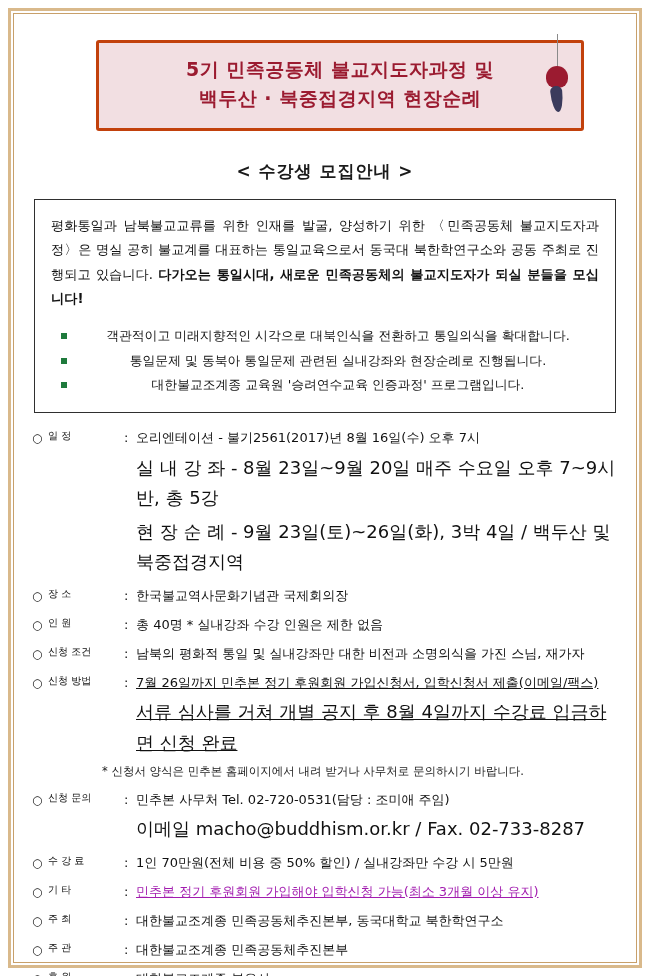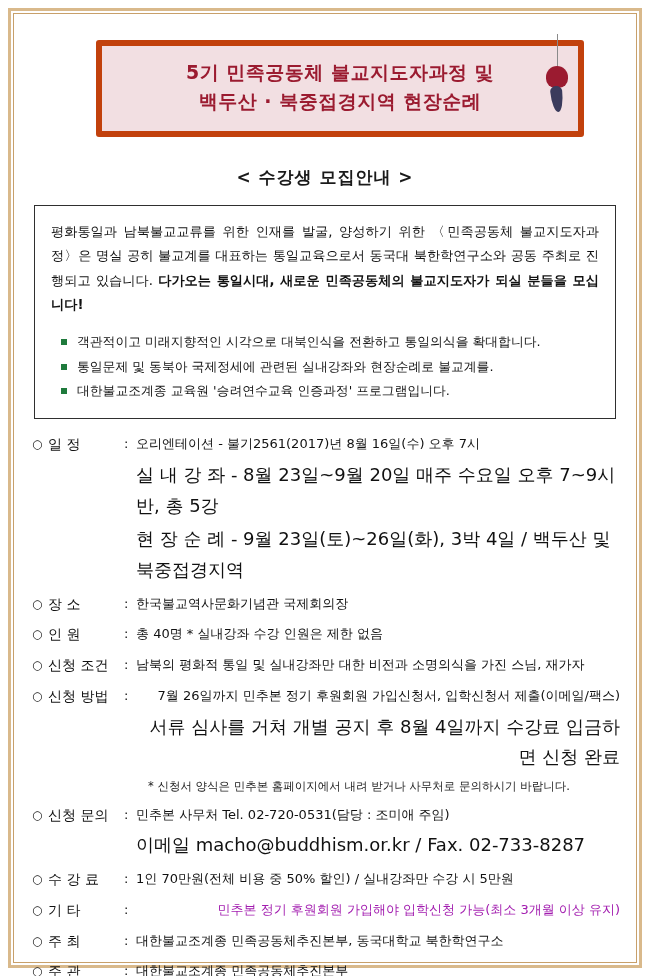--- a/index.html
+++ b/index.html
@@ -34,21 +34,21 @@
   .content {
     position: absolute;
     left: 26px; top: 22px; right: 26px; bottom: 20px;
     box-sizing: border-box;
   }
 
   
   .title-banner {
     margin: 18px 40px 0 70px;
     background: #f2dfe2;
-    border: 6px solid #c2410c;
+    border: 3px solid #c2410c;
     border-radius: 3px;
     padding: 12px 10px 14px 10px;
     text-align: center;
   }
   .title-line {
     color: #9b1b30;
     font-weight: bold;
     font-size: 19px;
     letter-spacing: 0.5px;
     line-height: 1.55;
@@ -113,20 +113,21 @@
     text-align: justify;
     margin: 0;
   }
   .intro-p .bold {
     font-weight: bold;
   }
   .bullets {
     margin: 12px 0 0 10px;
     padding: 0;
     list-style: none;
+    text-align: center;
   }
   .bullets li {
     font-size: 12.8px;
     color: #111;
     line-height: 1.95;
     padding-left: 16px;
     position: relative;
   }
   .bullets li::before {
     content: "";
@@ -151,21 +152,21 @@
     flex: 0 0 auto;
     width: 16px;
     font-size: 12px;
     color: #111;
     line-height: 1.7;
     padding-top: 1px;
   }
   .label {
     flex: 0 0 auto;
     width: 76px;
-    font-size: 14px;
+    font-size: 10px;
     color: #111;
     line-height: 1.7;
     white-space: nowrap;
   }
   .colon {
     flex: 0 0 auto;
     width: 12px;
     font-size: 13px;
     color: #111;
     line-height: 1.7;
@@ -182,24 +183,24 @@
     color: #111;
     line-height: 1.7;
     margin-top: 3px;
   }
   .subline.note {
     font-size: 11.5px;
     color: #222;
     margin-top: 4px;
   }
   .subline.indent2 {
-    margin-left: 116px;
+    margin-left: 70px;
   }
   .u {
-    text-align: right;
+    text-decoration: underline;
   }
   .red {
     color: #a21caf;
   }
 </style>
 </head>
 <body>
 
 <div class="page">
   <div class="frame-outer"></div>
@@ -217,21 +218,21 @@
       <div class="title-line">5기 민족공동체 불교지도자과정 및</div>
       <div class="title-line">백두산 · 북중접경지역 현장순례</div>
     </div>
 
     <div class="subtitle">&lt; 수강생 모집안내 &gt;</div>
 
     <div class="intro-box">
       <p class="intro-p"><span>평화통일과 남북불교교류를 위한 인재를 발굴, 양성하기 위한 〈민족공동체 불교지도자과정〉은 명실 공히 불교계를 대표하는 통일교육으로서 동국대 북한학연구소와 공동 주최로 진행되고 있습니다. </span><span class="bold">다가오는 통일시대, 새로운 민족공동체의 불교지도자가 되실 분들을 모십니다!</span></p>
       <ul class="bullets">
         <li><span>객관적이고 미래지향적인 시각으로 대북인식을 전환하고 통일의식을 확대합니다.</span></li>
-        <li><span>통일문제 및 동북아 국제정세에 관련된 실내강좌와 현장순례로 불교계를.</span></li>
+        <li><span>통일문제 및 동북아 통일문제 관련된 실내강좌와 현장순례로 진행됩니다.</span></li>
         <li><span>대한불교조계종 교육원 '승려연수교육 인증과정' 프로그램입니다.</span></li>
       </ul>
     </div>
 
     <div class="details">
 
       <div class="row">
         <div class="marker">○</div>
         <div class="label">일      정</div>
         <div class="colon">:</div>

